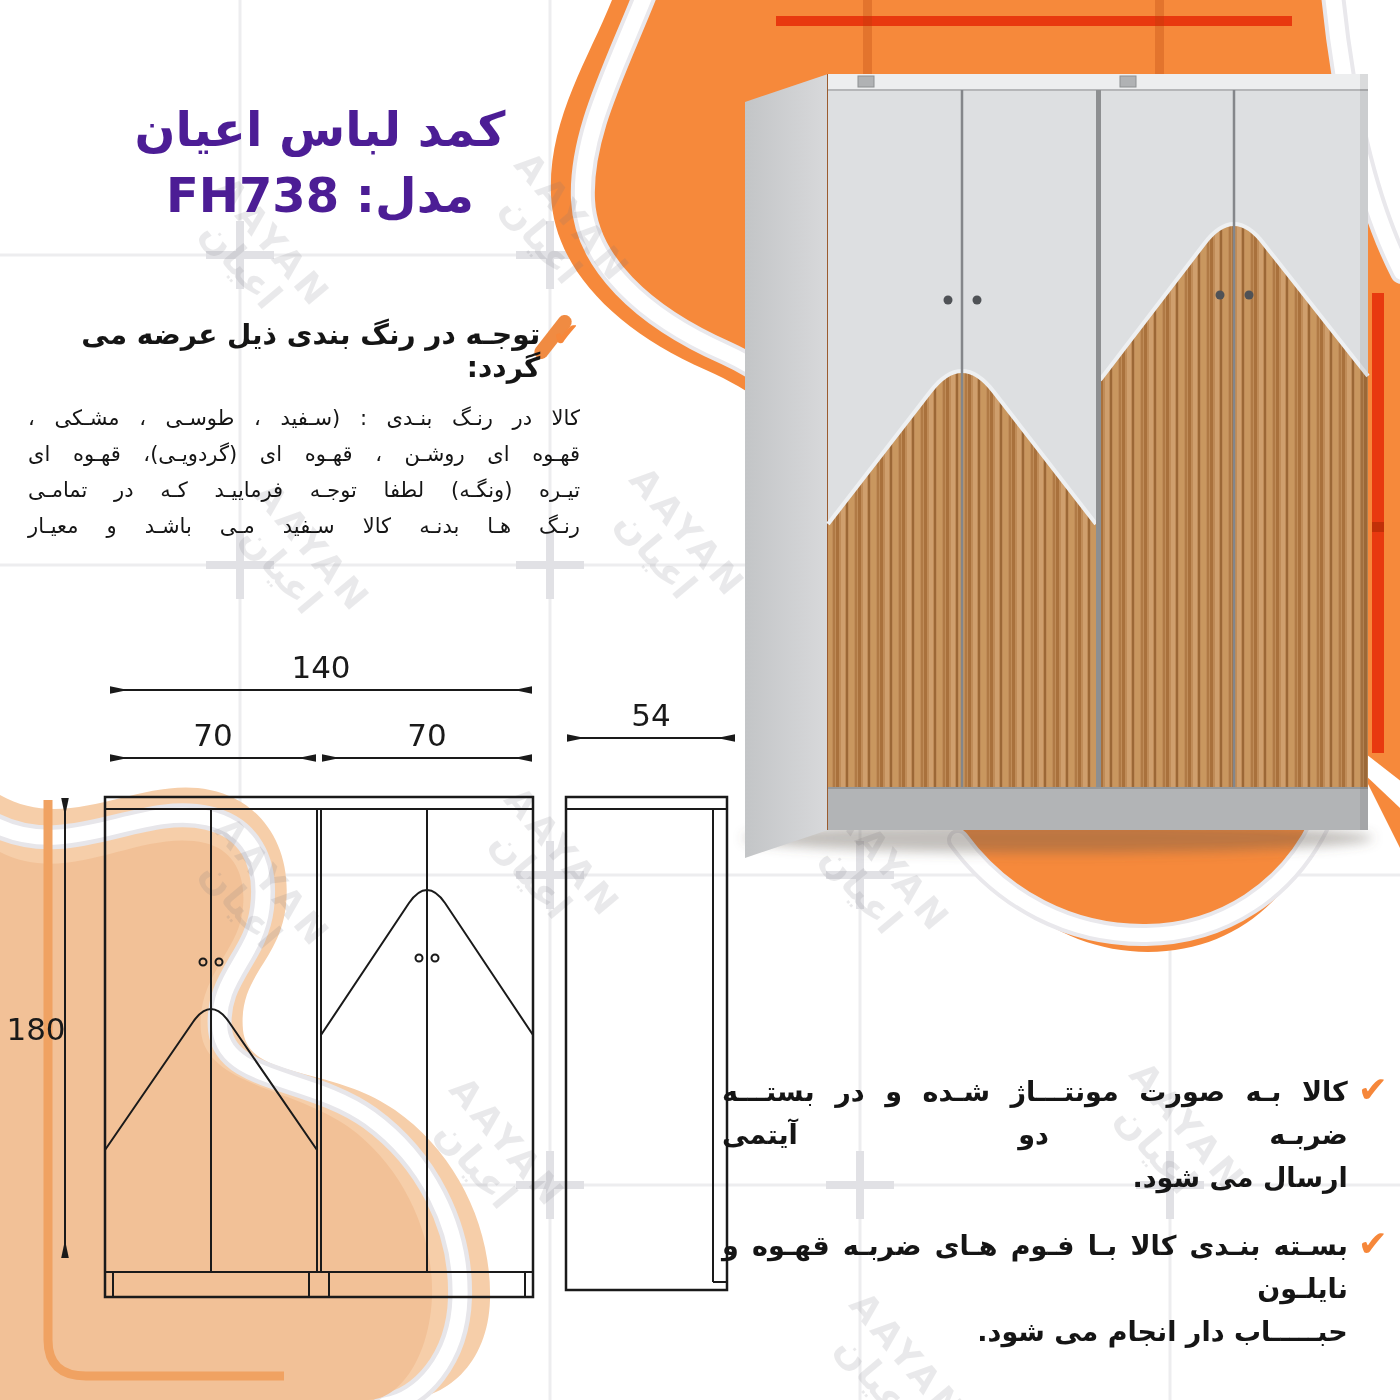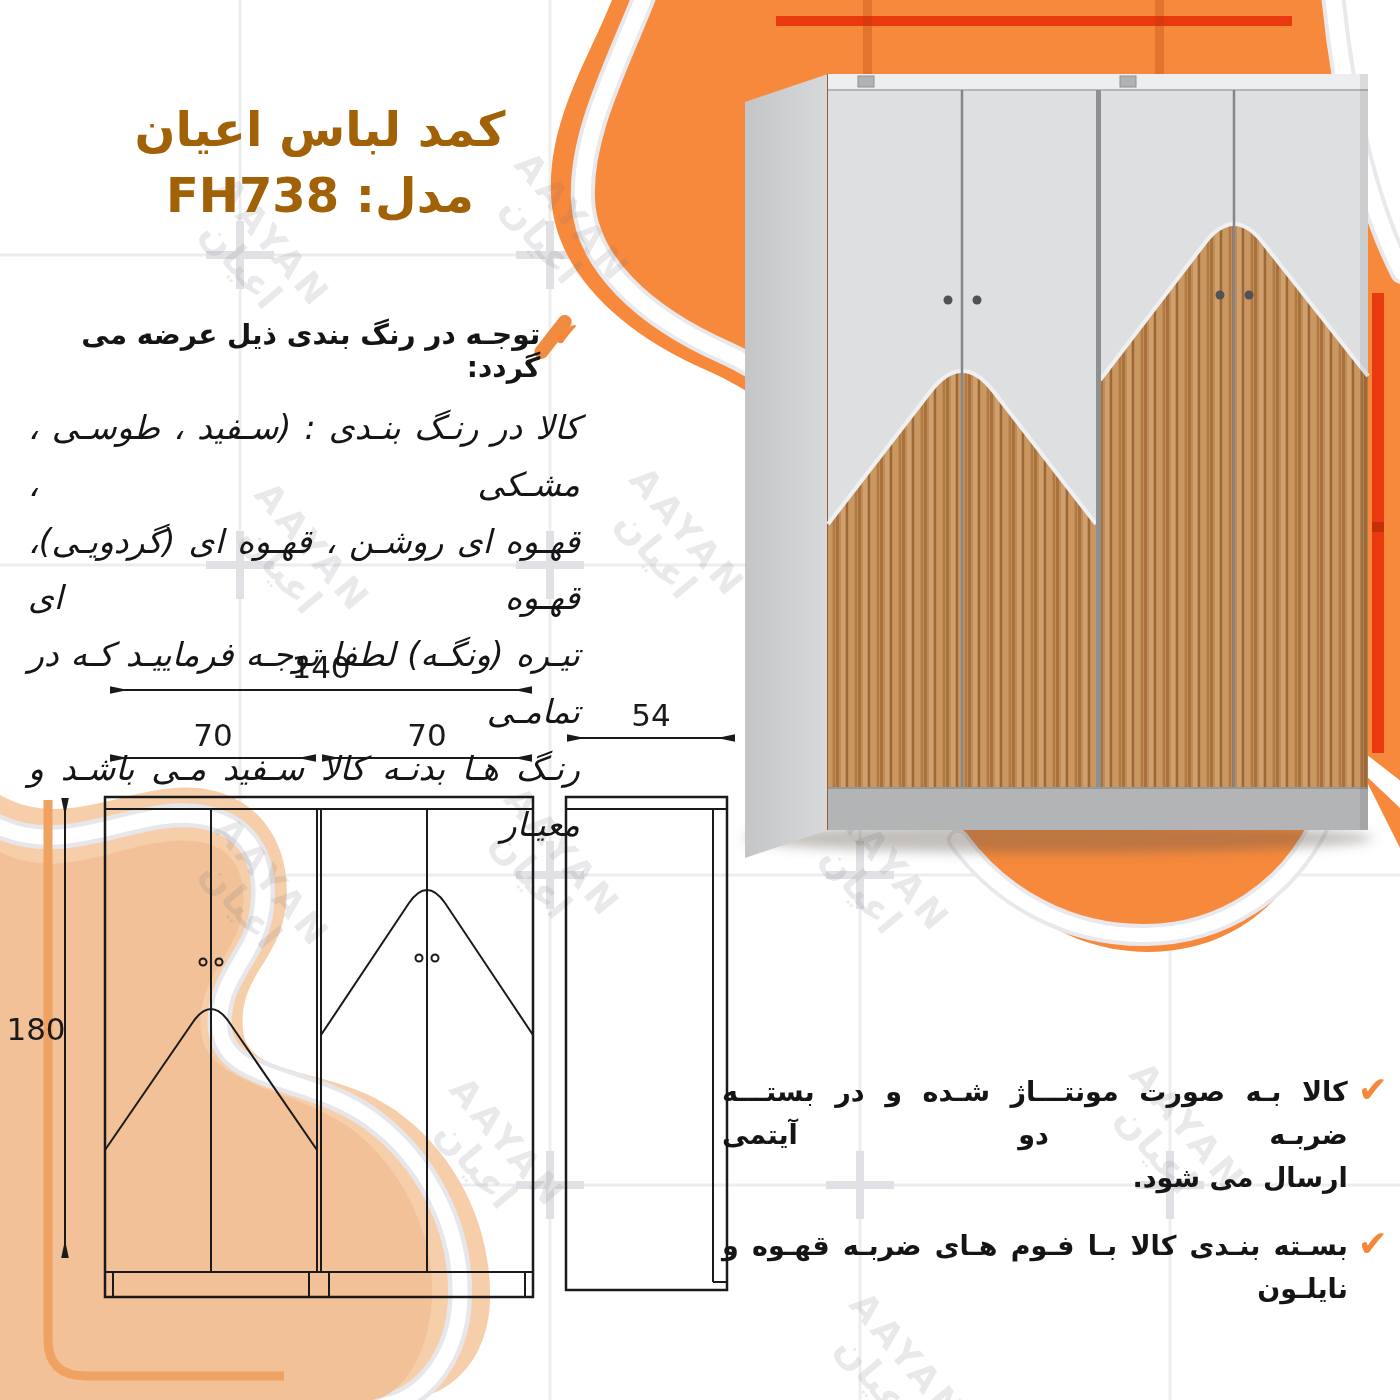--- a/index.html
+++ b/index.html
@@ -8,27 +8,27 @@
   svg.layer{position:absolute;top:0;left:0;}
 
   
   .wm{position:absolute;width:150px;text-align:center;transform:rotate(50deg);
       color:#75757d;opacity:.15;font-weight:700;line-height:1.02;pointer-events:none;}
   .wm .lat{display:block;font-size:36px;letter-spacing:5px;}
   .wm .far{display:block;font-size:38px;}
 
   
   .title{position:absolute;top:96px;left:55px;width:530px;text-align:center;direction:rtl;
-         color:#a16207;font-weight:700;font-size:48px;line-height:1.38;z-index:6;}
+         color:#4c1d95;font-weight:700;font-size:48px;line-height:1.38;z-index:6;}
 
   
   .color-section{position:absolute;top:318px;left:28px;width:552px;direction:rtl;z-index:6;color:#151515;}
   .sec-head{display:flex;align-items:flex-start;gap:12px;font-weight:700;font-size:28px;}
   .check{color:#F6873A;font-size:33px;line-height:1;flex:0 0 auto;font-weight:700;}
-  .sec-body{margin-top:16px;font-size:33px;line-height:1.72;font-style:italic;}
+  .sec-body{margin-top:16px;font-size:21px;line-height:1.72;}
   .jline{text-align:justify;text-align-last:justify;text-justify:inter-word;}
   .rline{text-align:right;}
 
   
   .bullets{position:absolute;top:1070px;left:722px;width:666px;direction:rtl;z-index:6;color:#151515;}
   .bullet{display:flex;align-items:flex-start;gap:10px;margin-bottom:24px;}
   .bullet .check{font-size:36px;margin-top:2px;}
   .btext{flex:1 1 auto;font-size:27px;font-weight:700;line-height:1.6;}
 </style>
 </head>
@@ -279,17 +279,18 @@
       <span class="check">✔</span>
       <div class="btext">
         <div class="jline">کالا بـه صورت مونتـــاژ شـده و در بستـــه ضربـه دو آیتمی</div>
         <div class="rline">ارسال می شود.</div>
       </div>
     </div>
     <div class="bullet">
       <span class="check">✔</span>
       <div class="btext">
         <div class="jline">بسـته بنـدی کالا بـا فـوم هـای ضربـه قهـوه و نایلـون</div>
+        <div class="rline">حبـــــاب دار انجام می شود.</div>
       </div>
     </div>
   </div>
 
 </div>
 
 </body></html>

